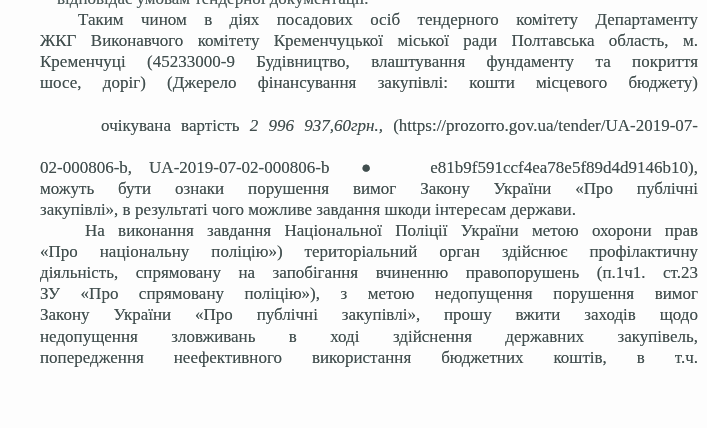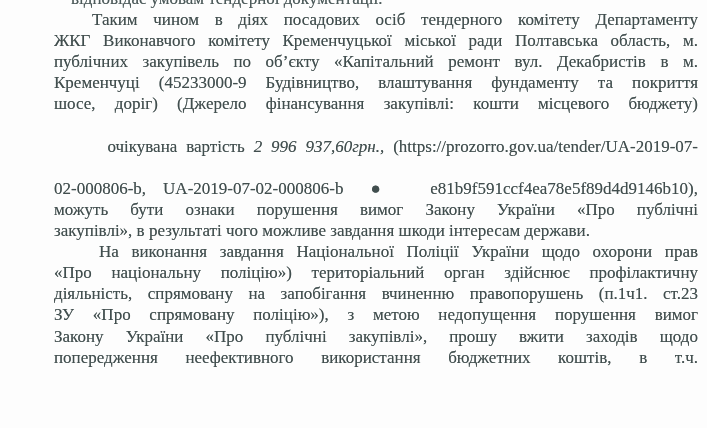--- a/index.html
+++ b/index.html
@@ -7,21 +7,21 @@
     padding: 0;
     background: #ffffff;
   }
   .page {
     position: relative;
     width: 707px;
     height: 428px;
     box-sizing: border-box;
     background: #fdfdfd;
     overflow: hidden;
-    padding: 0 9px 0 54px;
+    padding: 0 9px 0 40px;
     font-family: "Liberation Serif", "DejaVu Serif", serif;
     font-size: 17px;
     line-height: 21.1px;
     color: #414e4e;
     text-shadow: 0 0 0.5px rgba(62, 76, 76, 0.55);
   }
   .line {
     text-align: justify;
     text-align-last: justify;
     white-space: pre-wrap;
@@ -44,34 +44,34 @@
 </head>
 <body>
 
 <div class="page">
 
   <div class="line clip">відповідає умовам тендерної документації.</div>
 
   <div>
     <div class="line ind1">Таким чином в діях посадових осіб тендерного комітету Департаменту</div>
     <div class="line">ЖКГ Виконавчого комітету Кременчуцької міської ради Полтавська область, м.</div>
-    <div class="line">публічних закупівель по об’єкту «Капітальний ремонт вул. Декабристів в м.</div>
     <div class="line">Кременчуці (45233000-9 Будівництво, влаштування фундаменту та покриття</div>
     <div class="line">шосе, доріг) (Джерело фінансування закупівлі: кошти місцевого бюджету)</div>
     <div class="line">
       <span>очікувана вартість </span><span class="it">2 996 937,60грн.,</span><span> (https://prozorro.gov.ua/tender/UA-2019-07-</span>
     </div>
     <div class="line">02-000806-b,  UA-2019-07-02-000806-b ● e81b9f591ccf4ea78e5f89d4d9146b10),</div>
     <div class="line">можуть бути ознаки порушення вимог Закону України «Про публічні</div>
     <div class="line last">закупівлі», в результаті чого можливе завдання шкоди інтересам держави.</div>
   </div>
 
   <div>
-    <div class="line ind2">На виконання завдання Національної Поліції України щодо охорони прав</div>
+    <div class="line ind2">На виконання завдання Національної Поліції України метою охорони прав</div>
     <div class="line">«Про національну поліцію») територіальний орган здійснює профілактичну</div>
     <div class="line">діяльність, спрямовану на запобігання вчиненню правопорушень (п.1ч1. ст.23</div>
     <div class="line">ЗУ «Про спрямовану поліцію»), з метою недопущення порушення вимог</div>
     <div class="line">Закону України «Про публічні закупівлі», прошу вжити заходів щодо</div>
+    <div class="line">недопущення зловживань в ході здійснення державних закупівель,</div>
     <div class="line">попередження неефективного використання бюджетних коштів, в т.ч.</div>
 
   </div>
 
 </div>
 
 </body></html>

